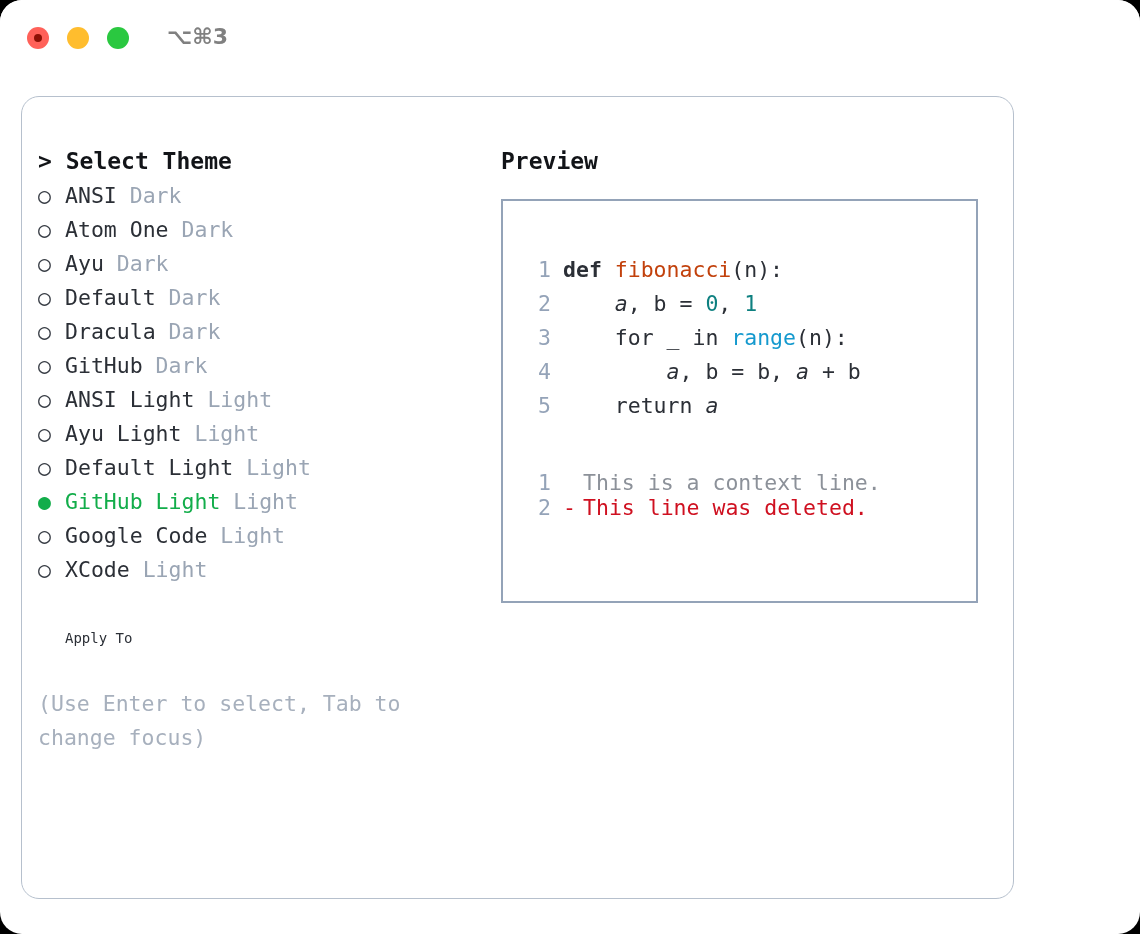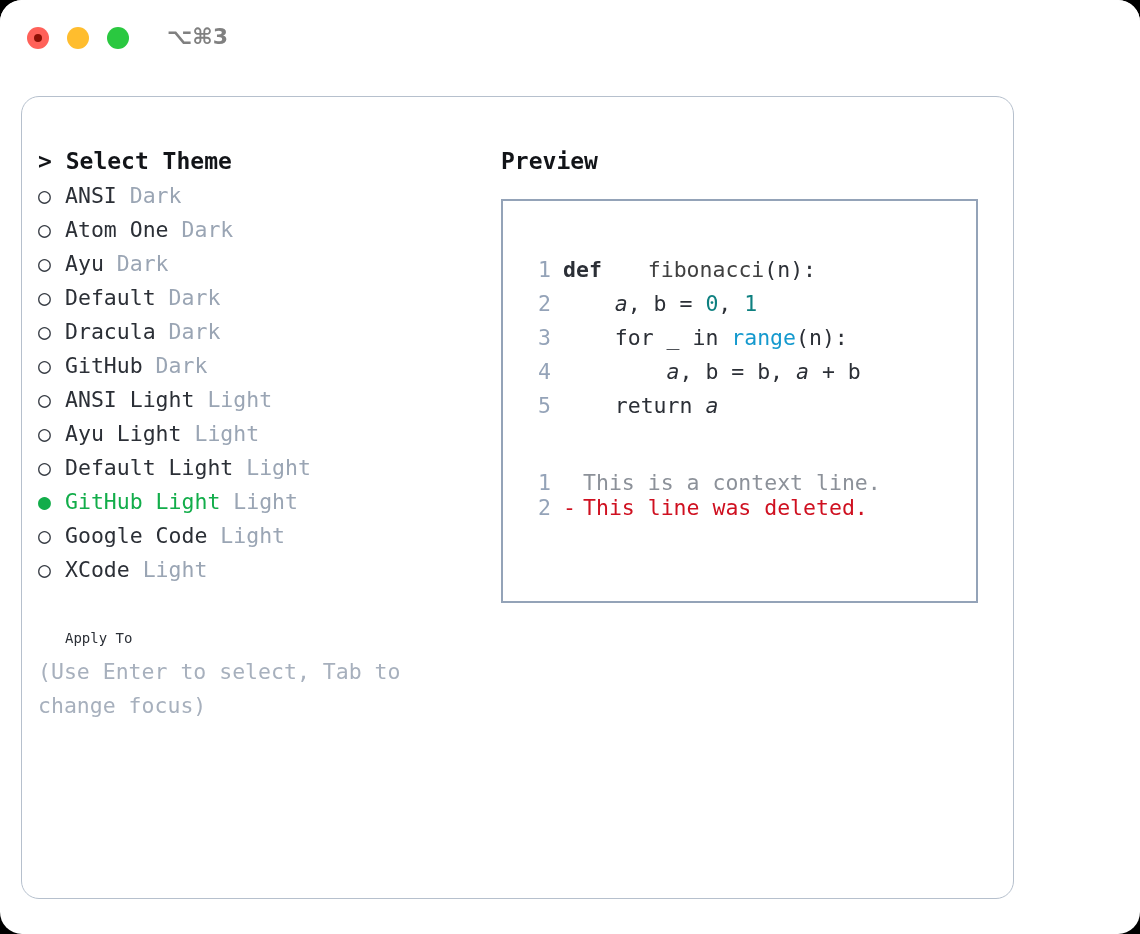--- a/index.html
+++ b/index.html
@@ -101,20 +101,21 @@
   #apply-header {
     height: 34px;
     line-height: 34px;
     font-size: 14px;
     color: #2b2f36;
     white-space: pre;
     padding-left: 27px;
   }
 
   #hint {
+    margin-top: 32px;
     font-size: 21.5px;
     line-height: 34px;
     color: #a7b0bd;
     width: 400px;
   }
 
   
   #right-pane {
     position: absolute;
     left: 479px; top: 46px;
@@ -145,21 +146,21 @@
   .lnum {
     display: inline-block;
     width: 28px;
     text-align: right;
     color: #94a3b8;
   }
   .gutter-gap { display: inline-block; width: 12px; }
   .blank-line { height: 34px; }
 
   .tok-def     { color: #2b2f36; font-weight: bold; }
-  .tok-fn      { color: #404040; margin-left: 33px; }
+  .tok-fn      { color: #c2410c; }
   .tok-num     { color: #0e8080; }
   .tok-builtin { color: #1499ce; }
   .tok-plain   { color: #2b2f36; }
   .ital        { font-style: italic; }
 
   .diff-mark { display: inline-block; width: 20px; }
   .diff-ctx { color: #8c9199; margin-top: 9px; }
   .diff-del { color: #cf1020; }
   .diff-add { color: #11c21a; }
 </style>

